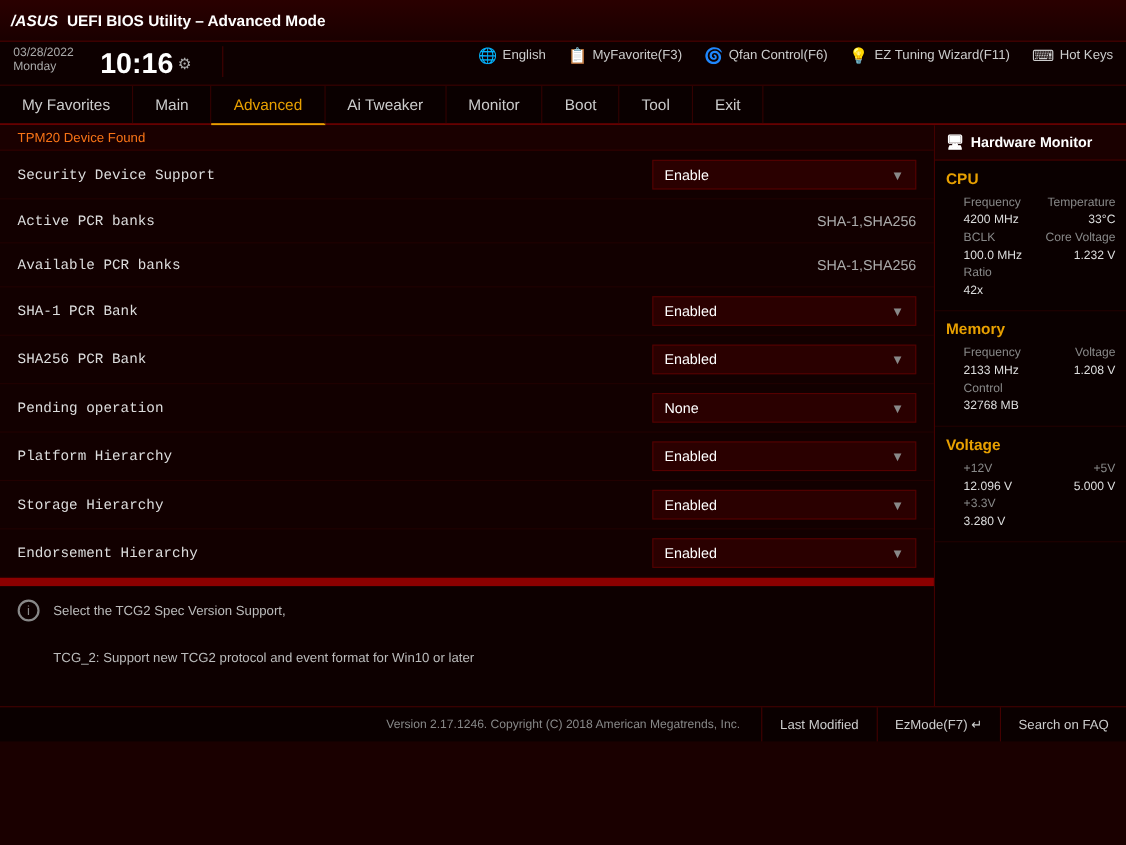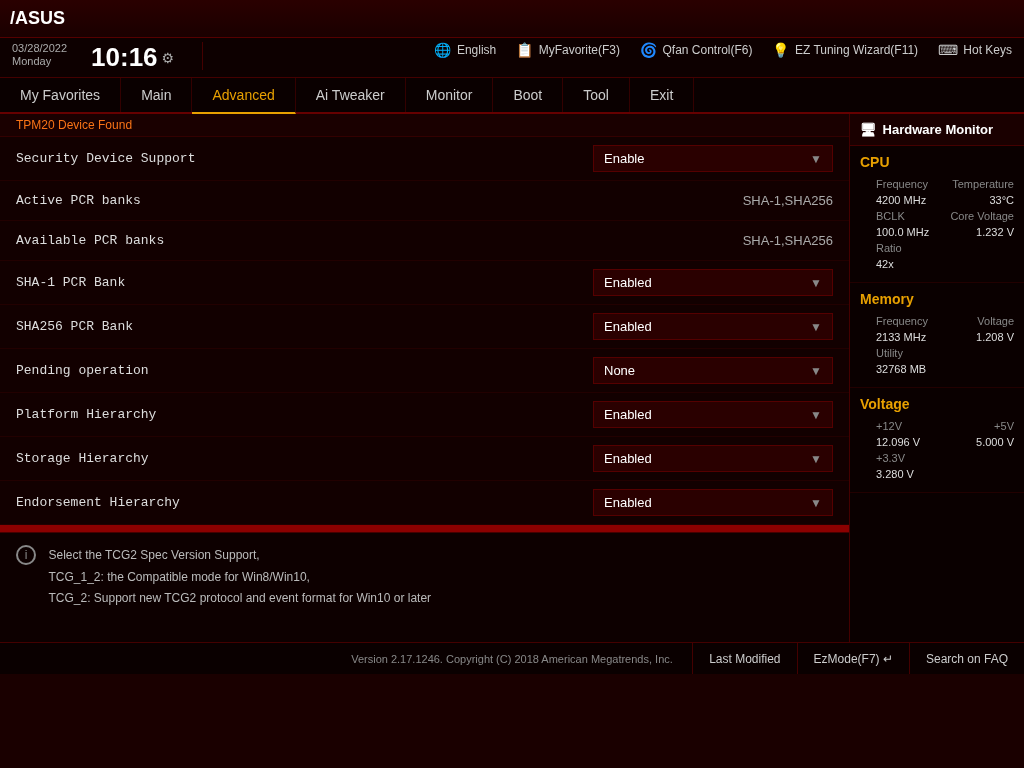--- a/index.html
+++ b/index.html
@@ -18,22 +18,23 @@
       background: linear-gradient(180deg, #2a0000 0%, #1a0000 100%);
       border-bottom: 1px solid #500;
       display: flex;
       align-items: center;
       padding: 0 10px;
       height: 38px;
     }
     .asus-logo {
       color: #fff;
       font-weight: bold;
-      font-size: 18px;
+      font-size: 14px;
       margin-right: 8px;
+      font-style: italic;
     }
     .bios-title {
       color: #fff;
       font-size: 14px;
       font-weight: bold;
     }
 
     
     .datetime-row {
       background: #0d0000;
@@ -274,20 +275,21 @@
     
     .settings-list::-webkit-scrollbar { width: 6px; }
     .settings-list::-webkit-scrollbar-track { background: #0a0000; }
     .settings-list::-webkit-scrollbar-thumb { background: #500; }
   </style>
 </head>
 <body>
 
 <div class="header">
   <span class="asus-logo">/ASUS</span>
+  <span class="bios-title">UEFI BIOS Utility – Advanced Mode</span>
 </div>
 
 <div class="datetime-row">
   <div>
     <div class="datetime-text">03/28/2022</div>
     <div class="datetime-text">Monday</div>
   </div>
   <div style="display:flex;align-items:center;margin-left:8px;">
     <span class="clock">10:16</span>
     <span class="gear-icon">⚙</span>
@@ -404,21 +406,21 @@
         
         
       </div>
 
     </div>
 
     <div class="info-area">
       <span class="info-icon">i</span>
       <span class="info-text">
         <span>Select the TCG2 Spec Version Support,</span><br>
-        <span>TCG_1_2: the Compatible mode for Win8/Win10,</span><br>
+        <br>
         <span>TCG_2: Support new TCG2 protocol and event format for Win10 or later</span>
       </span>
     </div>
   </div>
 
   <div class="hw-monitor">
     <div class="hw-title">
       <span>🖥</span>
       <span>Hardware Monitor</span>
     </div>
@@ -454,21 +456,21 @@
       <div class="hw-section-title">Memory</div>
       <div class="hw-row">
         <span class="hw-key">Frequency</span>
         <span class="hw-key">Voltage</span>
       </div>
       <div class="hw-row">
         <span class="hw-val">2133 MHz</span>
         <span class="hw-val">1.208 V</span>
       </div>
       <div class="hw-row" style="margin-top:4px;">
-        <span class="hw-key">Utility</span>
+        <span class="hw-key">Control</span>
       </div>
       <div class="hw-row">
         <span class="hw-val">32768 MB</span>
       </div>
     </div>
 
     <div class="hw-section">
       <div class="hw-section-title">Voltage</div>
       <div class="hw-row">
         <span class="hw-key">+12V</span>

